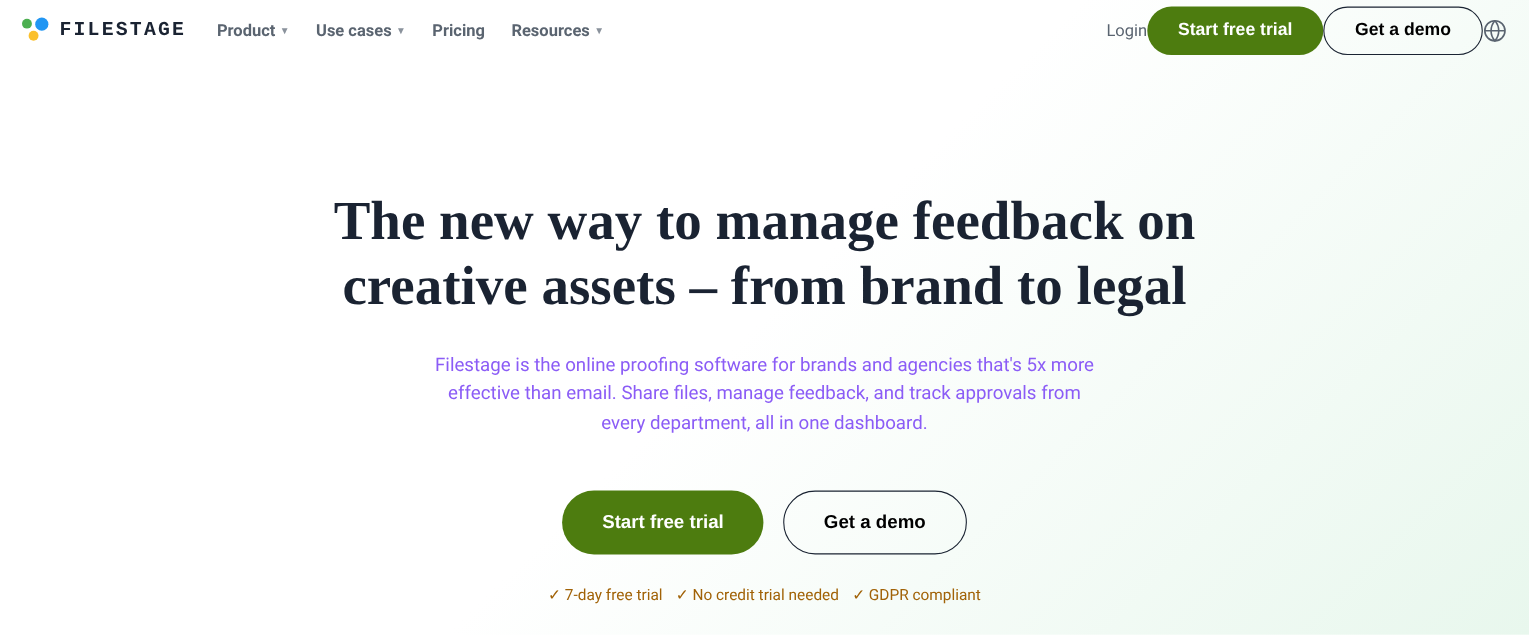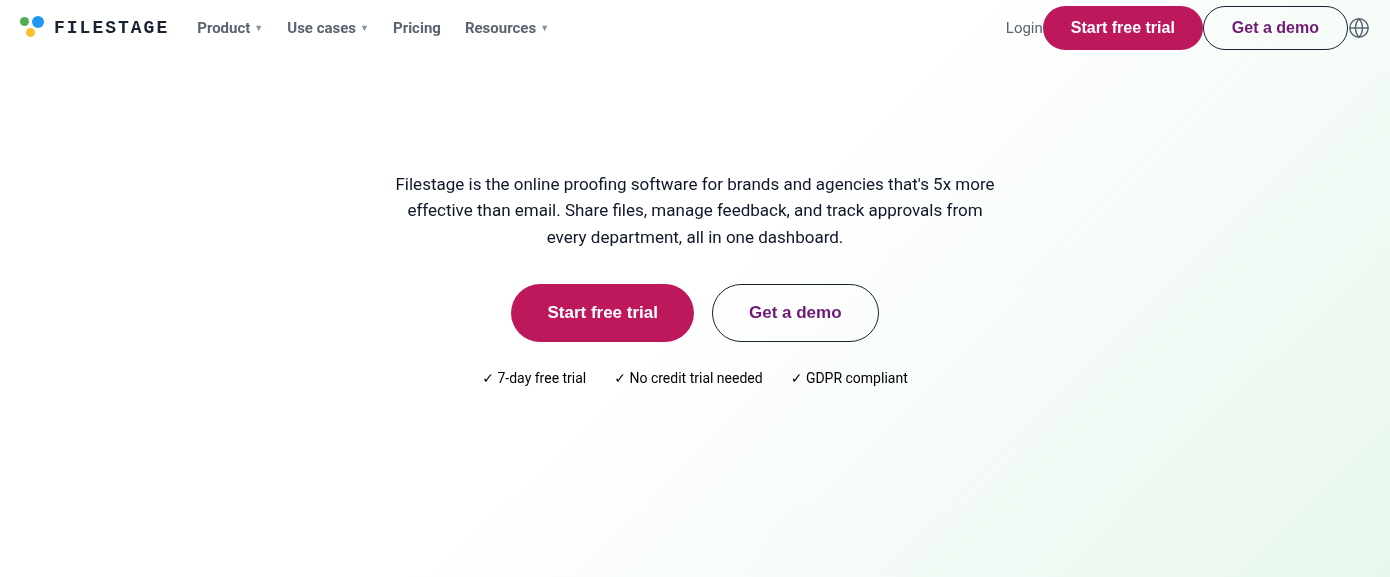--- a/index.html
+++ b/index.html
@@ -72,27 +72,27 @@
     justify-content: center;
     height: 44px;
     padding: 0 28px;
     border-radius: 999px;
     font-size: 16px;
     font-weight: 600;
     cursor: pointer;
     white-space: nowrap;
   }
   .btn-primary {
-    background: #be185d;
+    background: #4d7c0f;
     color: #fff;
     border: none;
   }
   .btn-outline {
     background: transparent;
-    color: #701a75;
+    color: #000000;
     border: 1.5px solid #1a2332;
   }
   .globe-icon {
     width: 22px;
     height: 22px;
     color: #5a6470;
     cursor: pointer;
   }
   .hero {
     text-align: center;
@@ -103,41 +103,41 @@
     font-size: 50px;
     font-weight: 700;
     line-height: 1.18;
     color: #1a2332;
     max-width: 880px;
     margin: 0 auto 30px;
   }
   .hero-sub {
     font-size: 17px;
     line-height: 1.55;
-    color: #0f172a;
+    color: #8b5cf6;
     max-width: 600px;
-    margin: 0 auto 34px;
+    margin: 0 auto 48px;
   }
   .hero-ctas {
     display: flex;
     justify-content: center;
     gap: 18px;
     margin-bottom: 28px;
   }
   .hero-ctas .btn {
     height: 58px;
     padding: 0 36px;
     font-size: 17px;
   }
   .bullets {
     display: flex;
     justify-content: center;
-    gap: 28px;
+    gap: 12px;
     font-size: 14px;
-    color: #000000;
+    color: #a16207;
   }
   .bullet::before {
     content: "✓ ";
   }
 </style>
 </head>
 <body>
 
 <header class="header">
   <div class="logo">
@@ -173,20 +173,21 @@
     <button class="btn btn-outline">Get a demo</button>
     <svg class="globe-icon" viewBox="0 0 24 24" fill="none" stroke="currentColor" stroke-width="1.6">
       <circle cx="12" cy="12" r="10"></circle>
       <line x1="2" y1="12" x2="22" y2="12"></line>
       <path d="M12 2a15 15 0 0 1 0 20a15 15 0 0 1 0-20"></path>
     </svg>
   </div>
 </header>
 
 <section class="hero">
+  <h1 class="hero-title">The new way to manage feedback on creative assets – from brand to legal</h1>
   <p class="hero-sub">Filestage is the online proofing software for brands and agencies that's 5x more effective than email. Share files, manage feedback, and track approvals from every department, all in one dashboard.</p>
   <div class="hero-ctas">
     <button class="btn btn-primary">Start free trial</button>
     <button class="btn btn-outline">Get a demo</button>
   </div>
   <div class="bullets">
     <span class="bullet">7-day free trial</span>
     <span class="bullet">No credit trial needed</span>
     <span class="bullet">GDPR compliant</span>
   </div>

